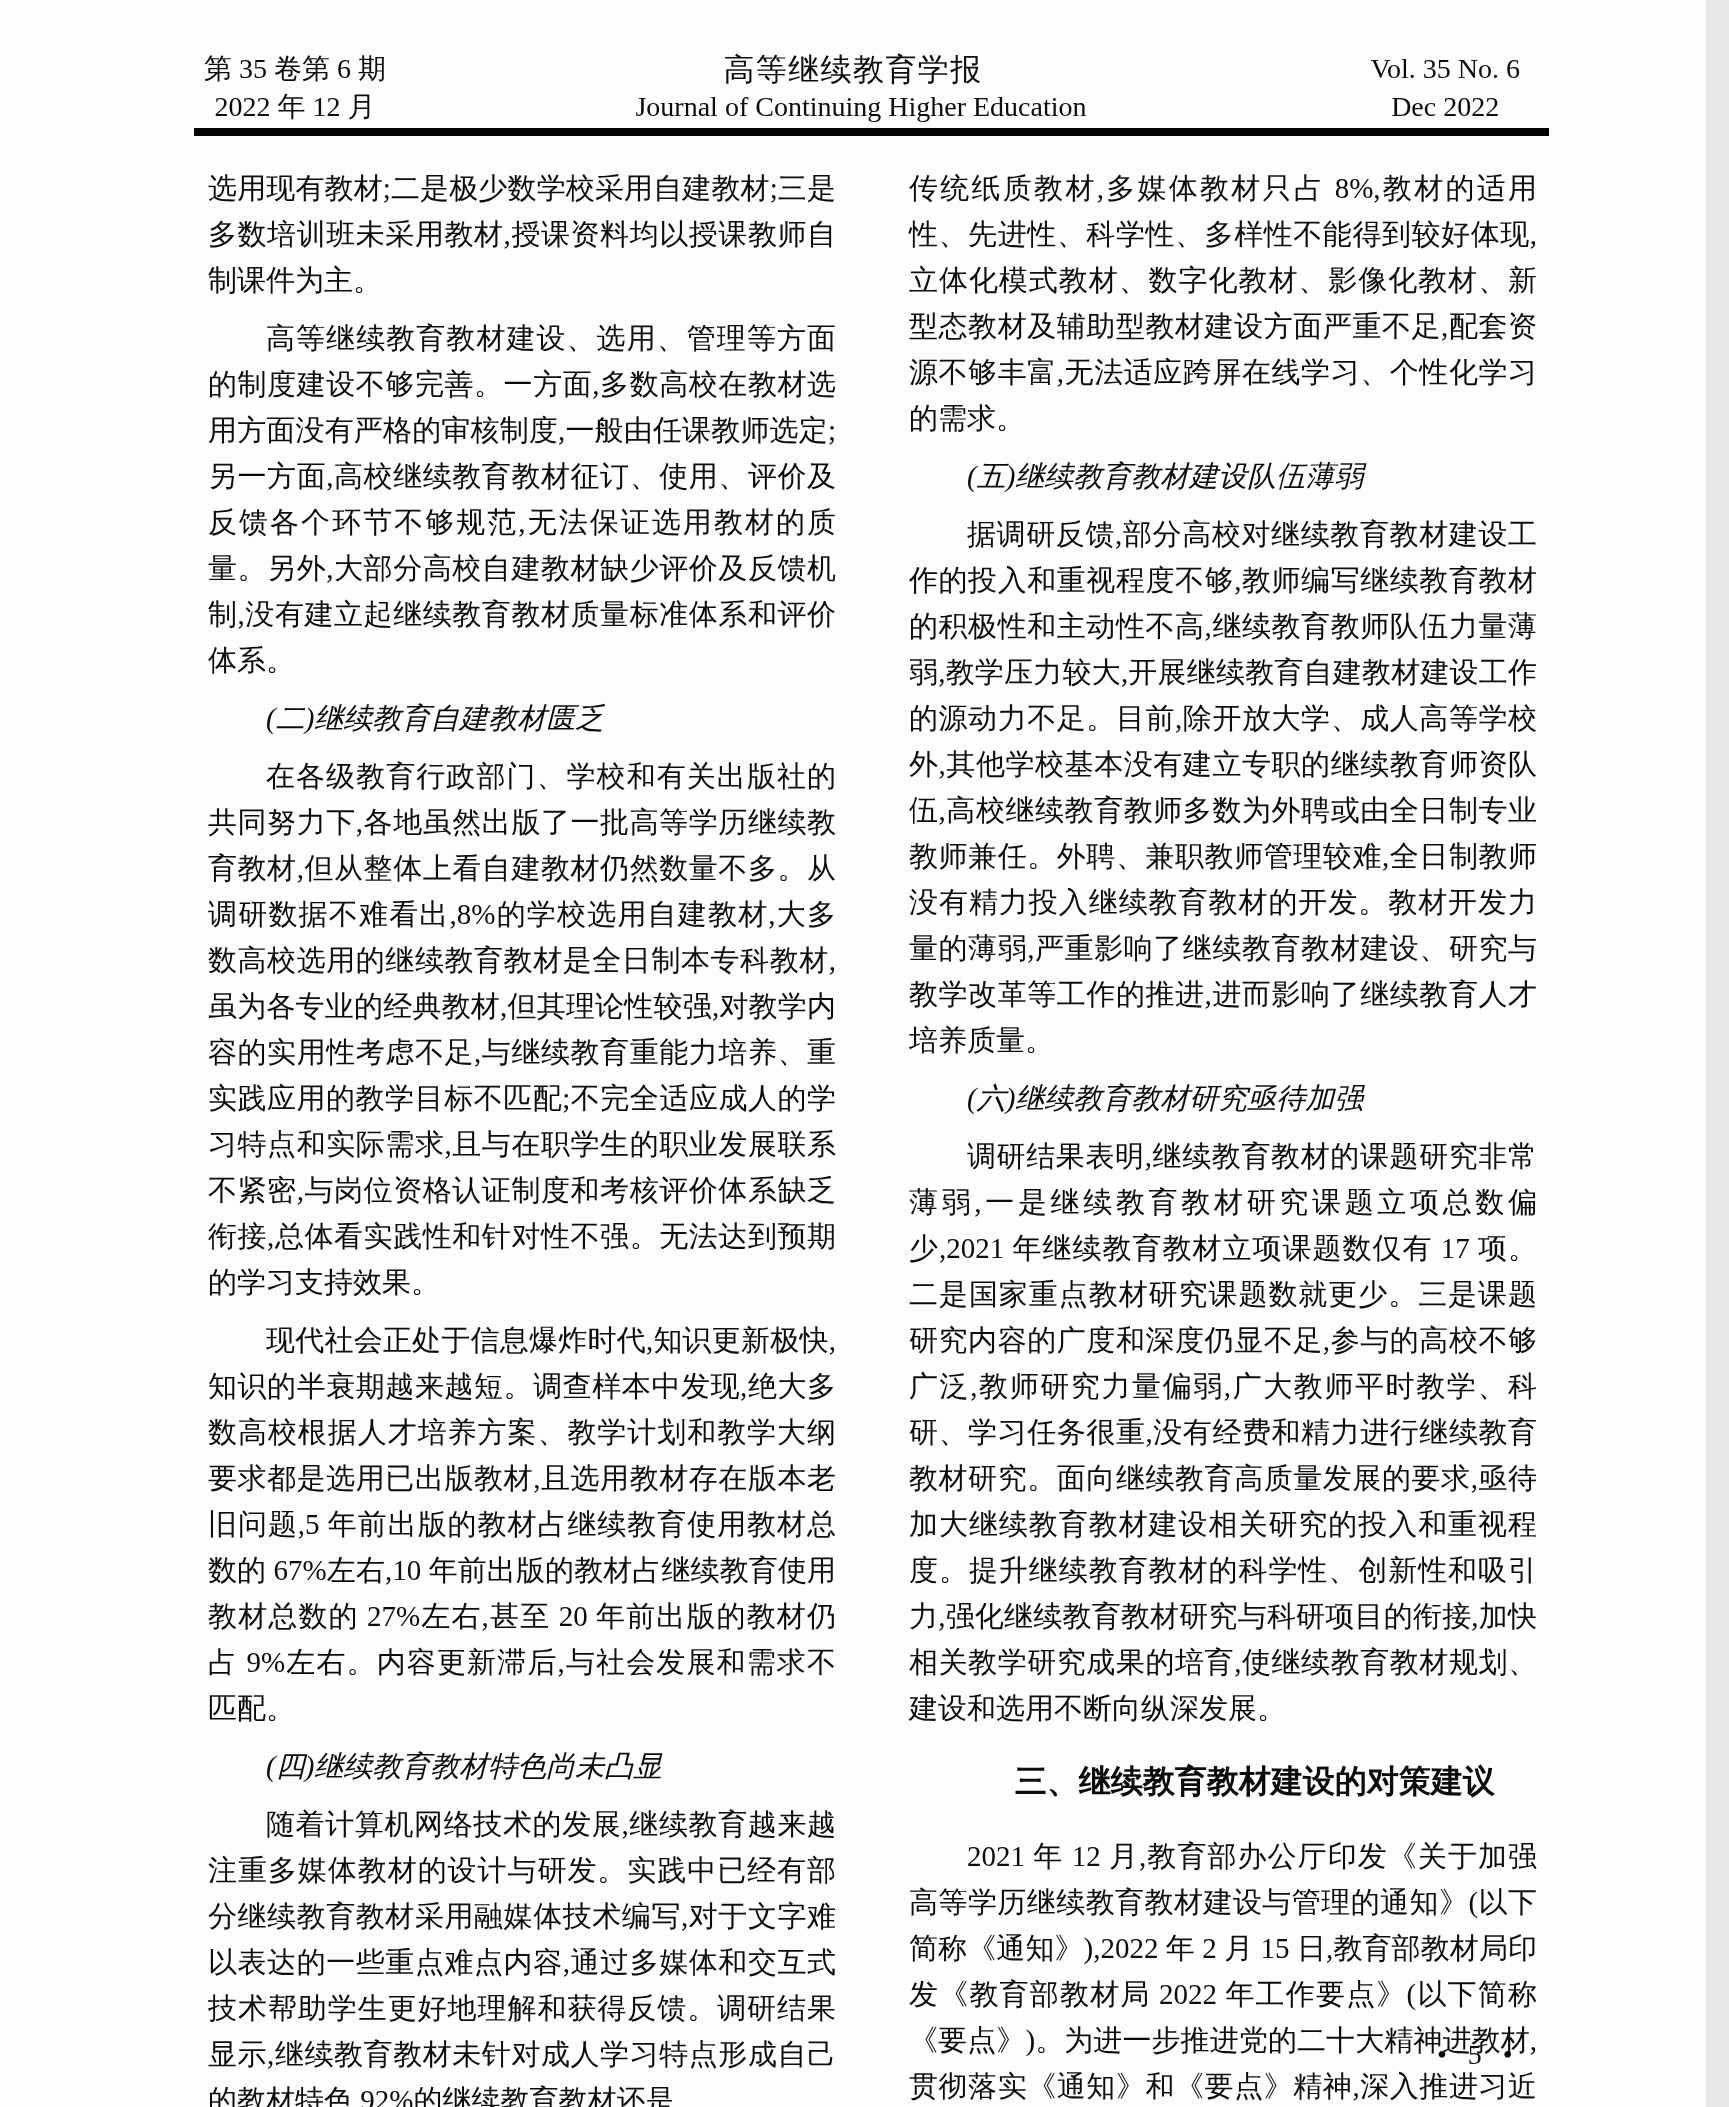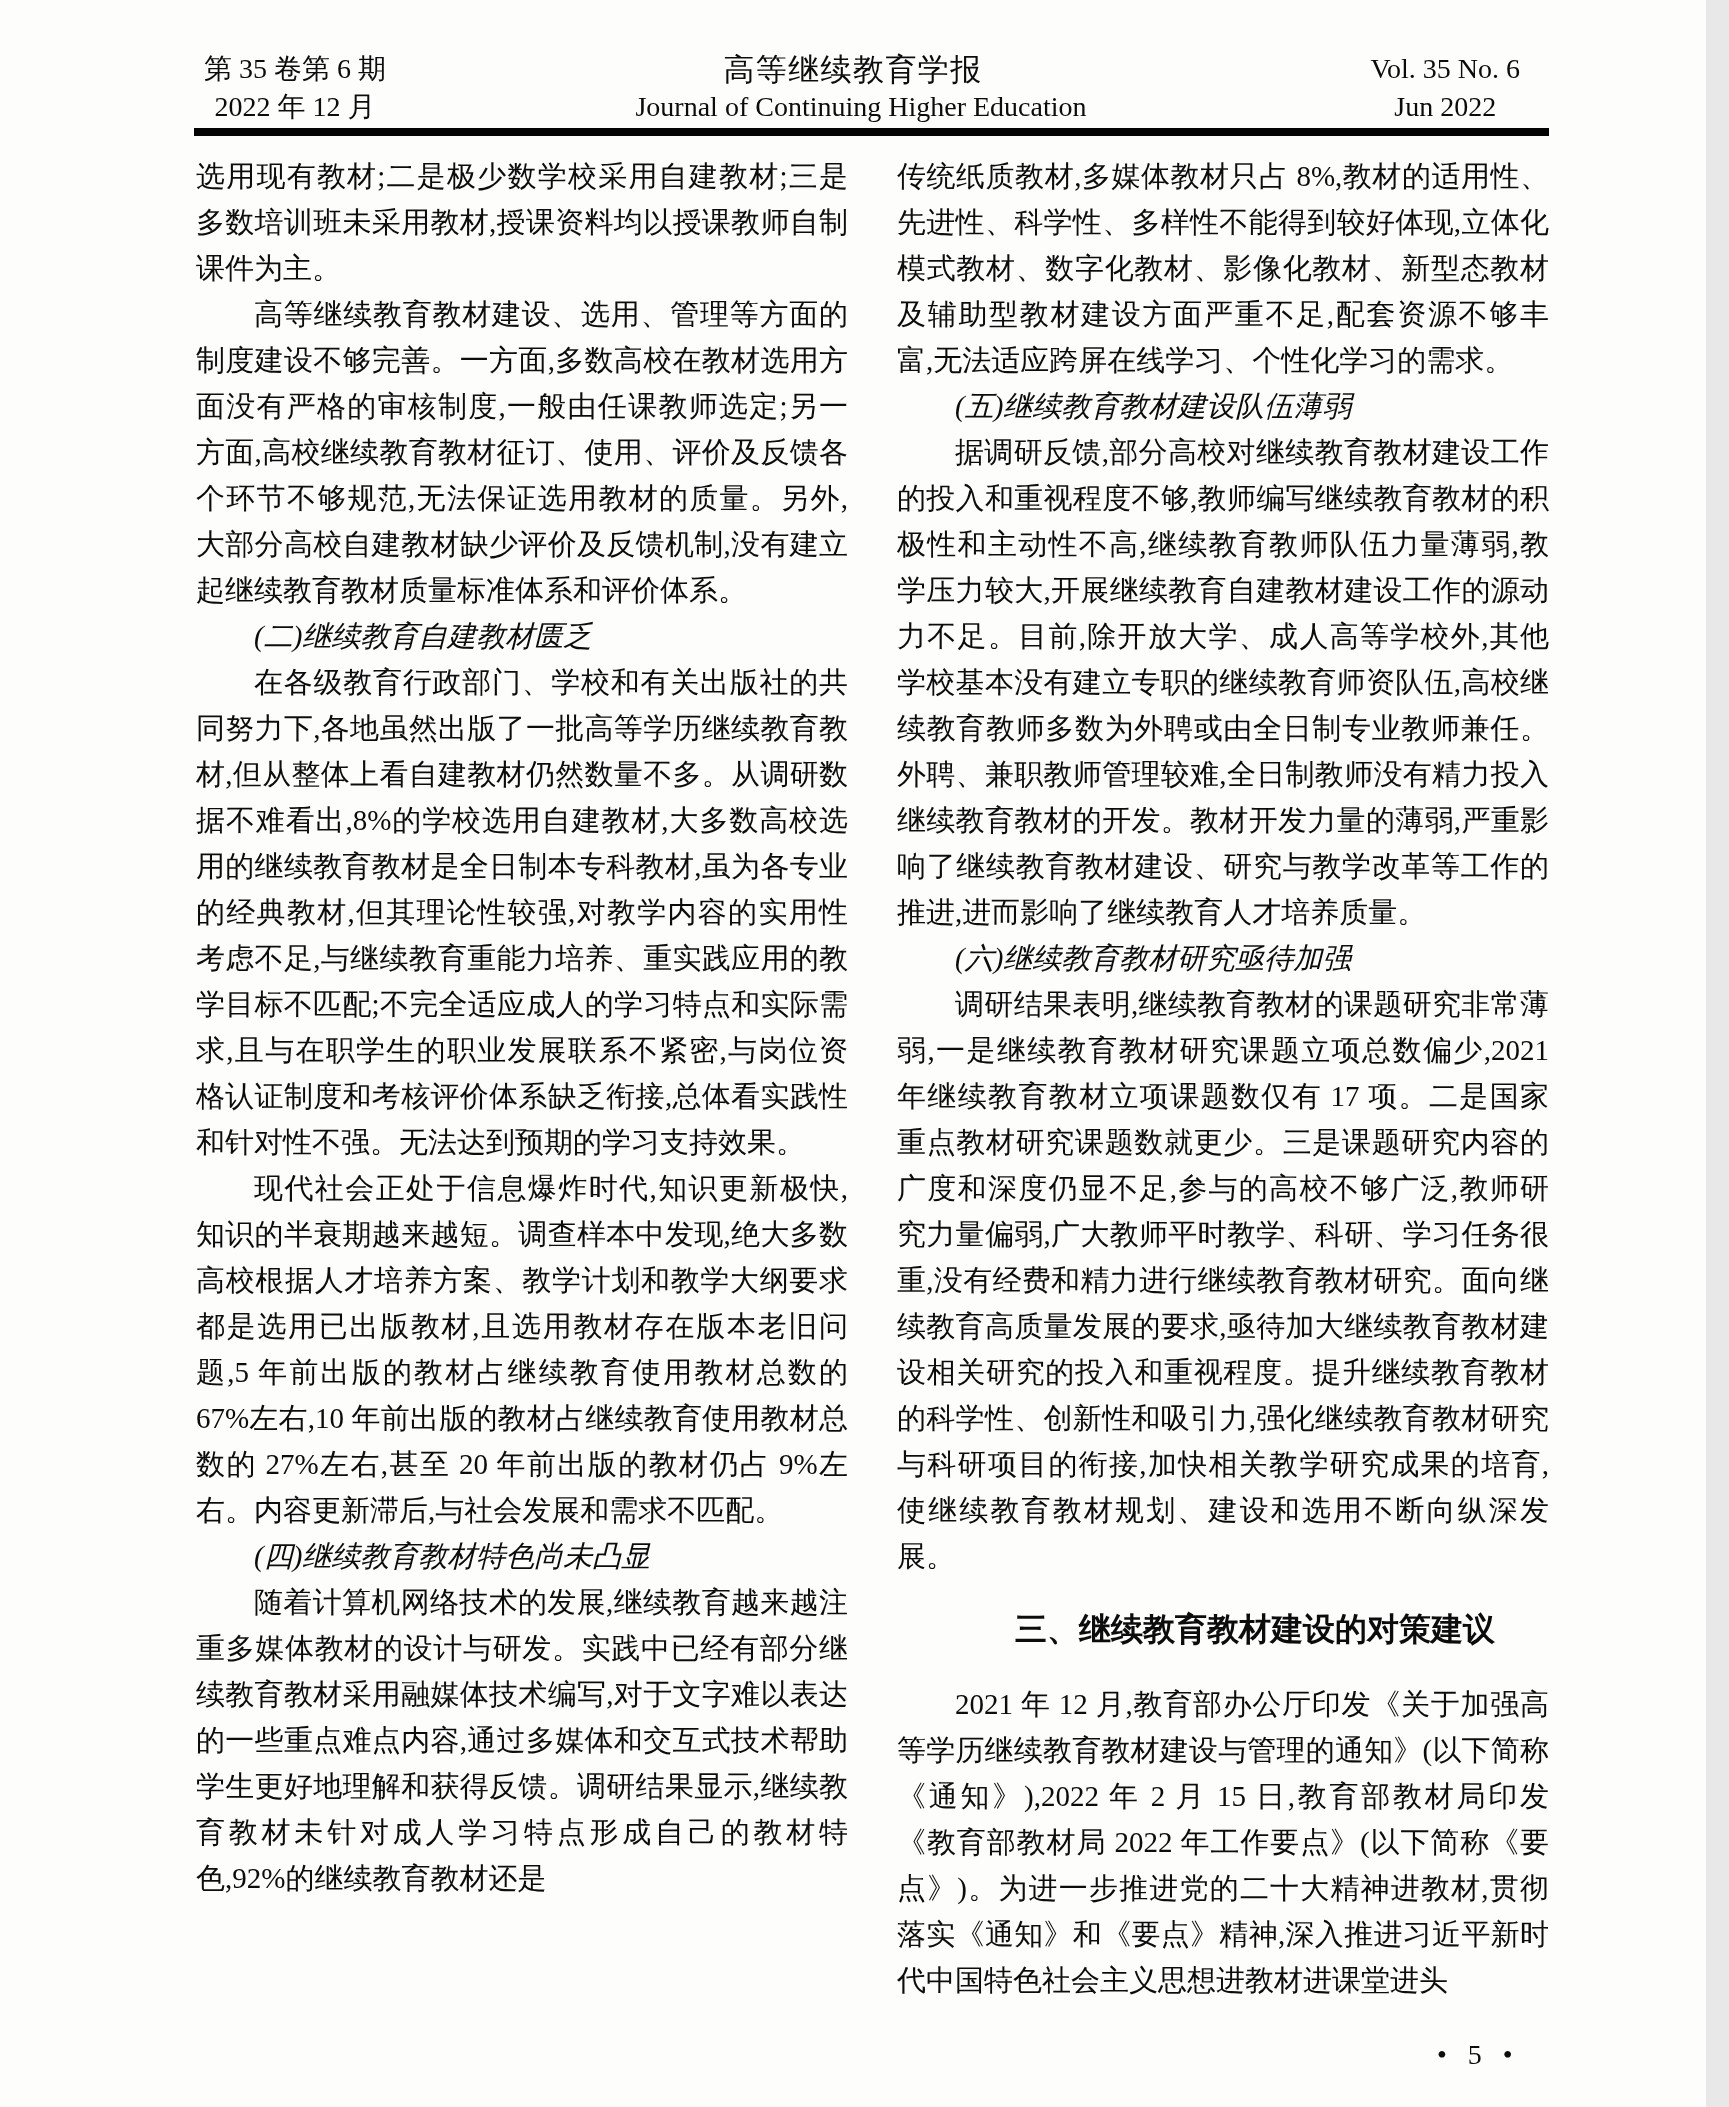--- a/index.html
+++ b/index.html
@@ -34,21 +34,21 @@
     width: 1355px; height: 7.7px; background: #040404;
   }
   
   .col {
     position: absolute; top: 153px; width: 652px;
     font-size: 29px; line-height: 46px;
     text-align: justify;
   }
   .col-left  { left: 196px; }
   .col-right { left: 897px; }
-  .col p { margin: 0; padding: 0; }
+  .col p { margin: 12px; padding: 0; }
   p.para-cont   { text-indent: 0; }
   p.para-indent { text-indent: 2em; }
   p.sub-heading {
     text-indent: 2em;
     font-style: italic;           
   }
   p.section-heading {
     font-family: Liberation Sans, sans-serif;
     font-weight: bold;
     font-style: normal;
@@ -74,21 +74,21 @@
     <div>2022 年 12 月</div>
   </div>
 
   <div class="header-center">
     <div class="title-cn">高等继续教育学报</div>
     <div class="title-en">Journal of Continuing Higher Education</div>
   </div>
 
   <div class="header-right">
     <div>Vol. 35  No. 6</div>
-    <div>Jun 2022</div>
+    <div>Dec 2022</div>
   </div>
 
   <div class="header-rule"></div>
 
   <div class="col col-left">
     <p class="para-cont">选用现有教材;二是极少数学校采用自建教材;三是多数培训班未采用教材,授课资料均以授课教师自制课件为主。</p>
     <p class="para-indent">高等继续教育教材建设、选用、管理等方面的制度建设不够完善。一方面,多数高校在教材选用方面没有严格的审核制度,一般由任课教师选定;另一方面,高校继续教育教材征订、使用、评价及反馈各个环节不够规范,无法保证选用教材的质量。另外,大部分高校自建教材缺少评价及反馈机制,没有建立起继续教育教材质量标准体系和评价体系。</p>
     <p class="sub-heading">(二)继续教育自建教材匮乏</p>
     <p class="para-indent">在各级教育行政部门、学校和有关出版社的共同努力下,各地虽然出版了一批高等学历继续教育教材,但从整体上看自建教材仍然数量不多。从调研数据不难看出,8%的学校选用自建教材,大多数高校选用的继续教育教材是全日制本专科教材,虽为各专业的经典教材,但其理论性较强,对教学内容的实用性考虑不足,与继续教育重能力培养、重实践应用的教学目标不匹配;不完全适应成人的学习特点和实际需求,且与在职学生的职业发展联系不紧密,与岗位资格认证制度和考核评价体系缺乏衔接,总体看实践性和针对性不强。无法达到预期的学习支持效果。</p>
     <p class="para-indent">现代社会正处于信息爆炸时代,知识更新极快,知识的半衰期越来越短。调查样本中发现,绝大多数高校根据人才培养方案、教学计划和教学大纲要求都是选用已出版教材,且选用教材存在版本老旧问题,5 年前出版的教材占继续教育使用教材总数的 67%左右,10 年前出版的教材占继续教育使用教材总数的 27%左右,甚至 20 年前出版的教材仍占 9%左右。内容更新滞后,与社会发展和需求不匹配。</p>

